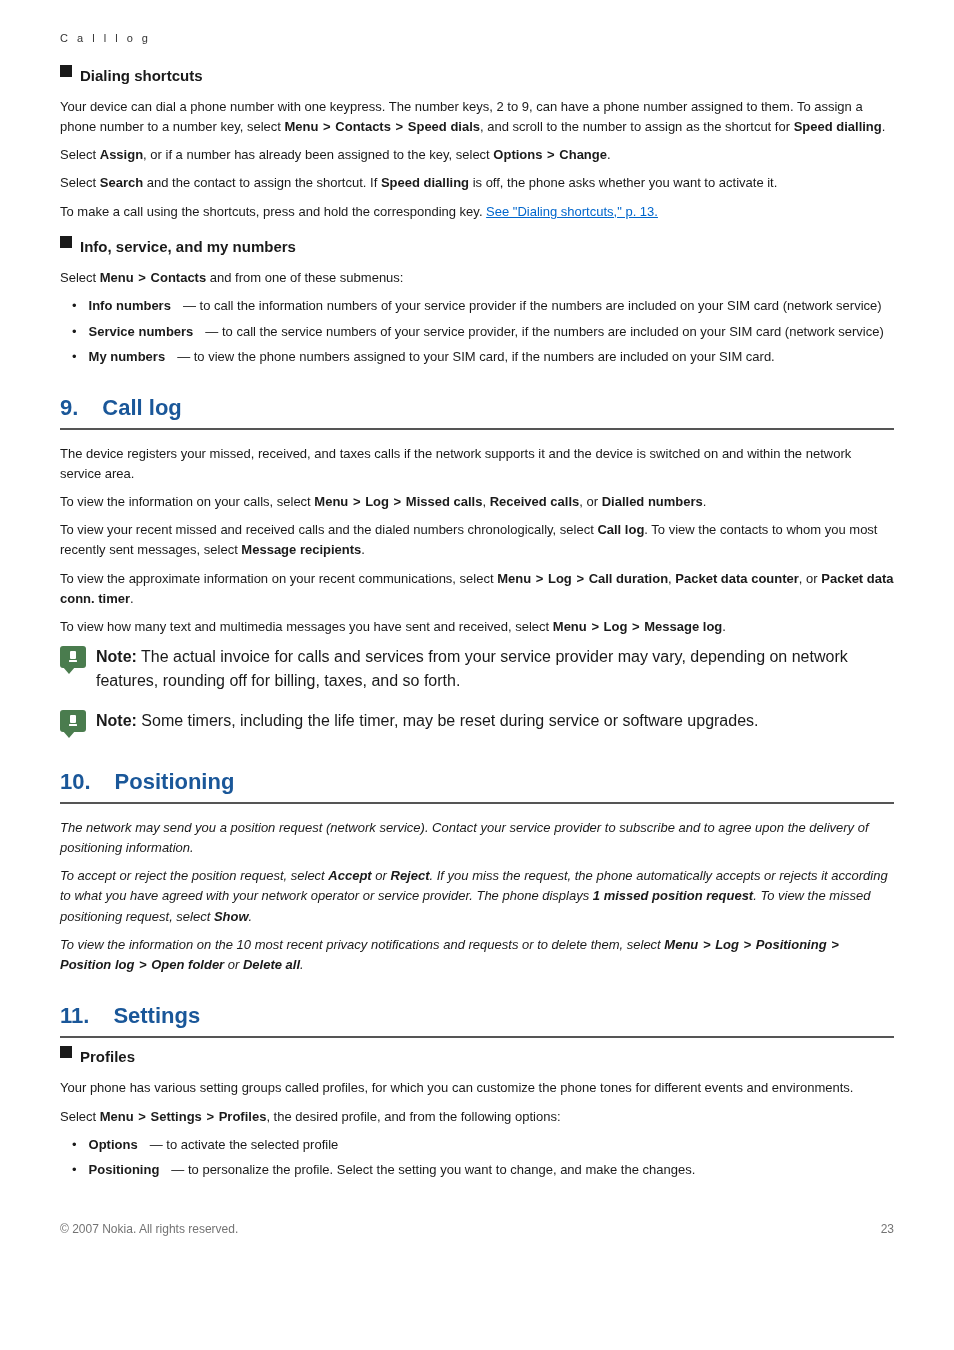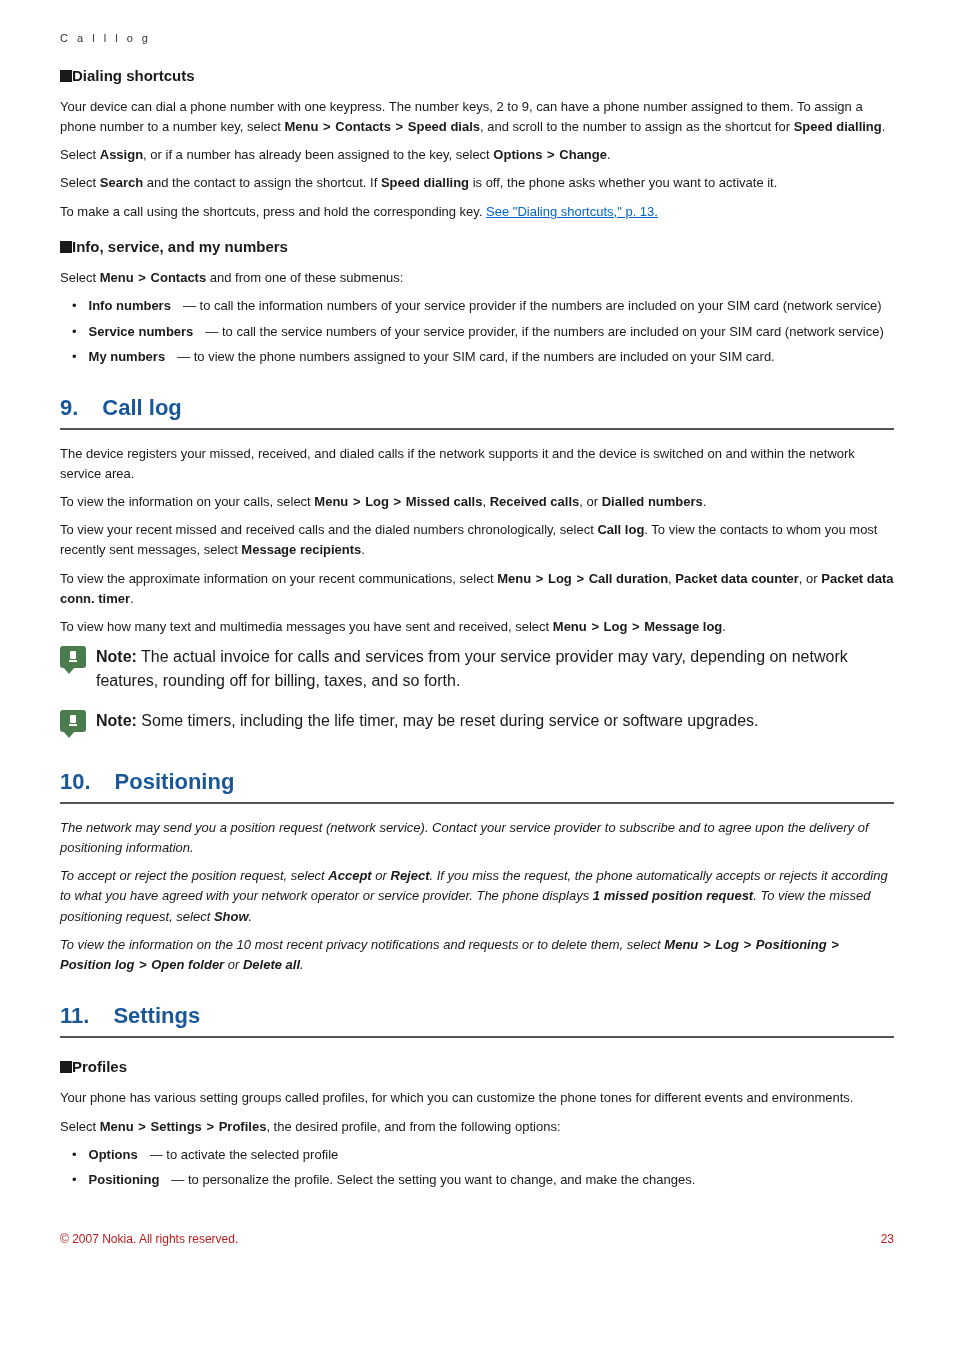--- a/index.html
+++ b/index.html
@@ -15,21 +15,21 @@
     }
     .page-header {
       font-size: 11px;
       letter-spacing: 3px;
       color: #333;
       margin-bottom: 18px;
       font-weight: normal;
     }
     .section-heading {
       display: flex;
-      align-items: center;
+      gap: 8px;
       margin-bottom: 10px;
     }
     .section-heading .square-icon {
       display: inline-block;
       width: 12px;
       height: 12px;
       background: #1a1a1a;
       flex-shrink: 0;
     }
     .section-heading h2 {
@@ -123,21 +123,21 @@
       line-height: 1.5;
     }
     .note-text strong {
       font-weight: bold;
     }
     .footer {
       margin-top: 40px;
       display: flex;
       justify-content: space-between;
       font-size: 12px;
-      color: #b91c1c;
+      color: #737373;
     }
     .section-block {
       margin-bottom: 14px;
     }
   </style>
 </head>
 <body>
 
 <div class="page-header">C a l l   l o g</div>
 
@@ -184,21 +184,21 @@
   </ul>
 </div>
 
 <div>
   <div class="chapter-section">
     <span class="chapter-number">9.</span>
     <span class="chapter-title">Call log</span>
   </div>
   <div style="margin-top:14px;">
     <p>
-      The device registers your missed, received, and dialed calls if the network supports it and the device is switched on and within the network service area.
+      The device registers your missed, received, and taxes calls if the network supports it and the device is switched on and within the network service area.
     </p>
     <p>
       To view the information on your calls, select <strong class="bold-link">Menu</strong> <span class="arrow">&gt;</span> <strong class="bold-link">Log</strong> <span class="arrow">&gt;</span> <strong class="bold-link">Missed calls</strong>, <strong class="bold-link">Received calls</strong>, or <strong class="bold-link">Dialled numbers</strong>.
     </p>
     <p>
       To view your recent missed and received calls and the dialed numbers chronologically, select <strong class="bold-link">Call log</strong>. To view the contacts to whom you most recently sent messages, select <strong class="bold-link">Message recipients</strong>.
     </p>
     <p>
       To view the approximate information on your recent communications, select <strong class="bold-link">Menu</strong> <span class="arrow">&gt;</span> <strong class="bold-link">Log</strong> <span class="arrow">&gt;</span> <strong class="bold-link">Call duration</strong>, <strong class="bold-link">Packet data counter</strong>, or <strong class="bold-link">Packet data conn. timer</strong>.
     </p>
@@ -244,21 +244,21 @@
       To view the information on the 10 most recent privacy notifications and requests or to delete them, select <strong class="bold-link">Menu</strong> <span class="arrow">&gt;</span> <strong class="bold-link">Log</strong> <span class="arrow">&gt;</span> <strong class="bold-link">Positioning</strong> <span class="arrow">&gt;</span> <strong class="bold-link">Position log</strong> <span class="arrow">&gt;</span> <strong class="bold-link">Open folder</strong> or <strong class="bold-link">Delete all</strong>.
     </p>
   </div>
 </div>
 
 <div style="margin-top:16px;">
   <div class="chapter-section">
     <span class="chapter-number">11.</span>
     <span class="chapter-title">Settings</span>
   </div>
-  <div style="margin-top:18px;">
+  <div style="margin-top:8px;">
 
     <div class="section-block">
       <div class="section-heading">
         <span class="square-icon"></span>
         <h2>Profiles</h2>
       </div>
       <p>
         Your phone has various setting groups called profiles, for which you can customize the phone tones for different events and environments.
       </p>
       <p>

